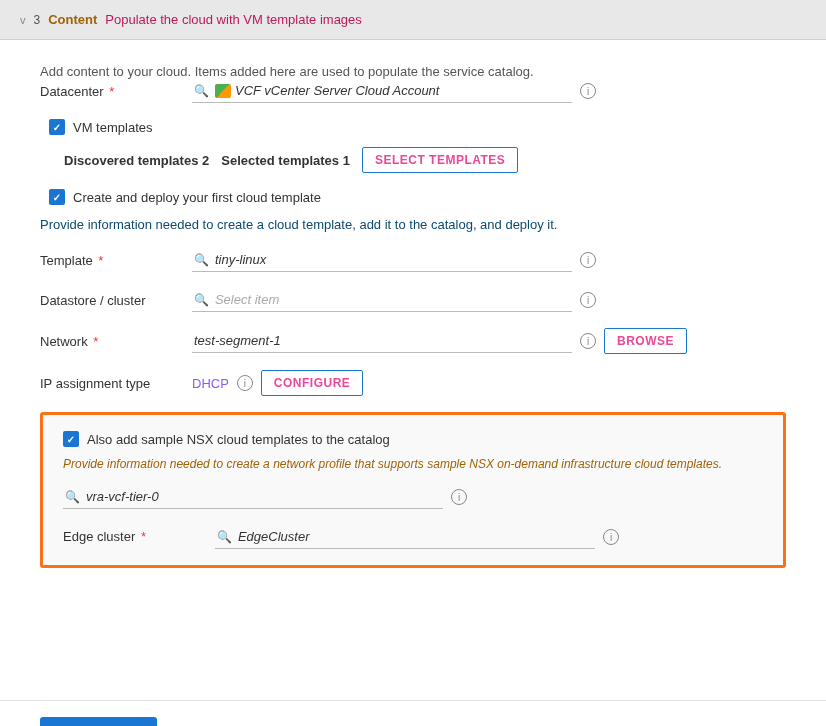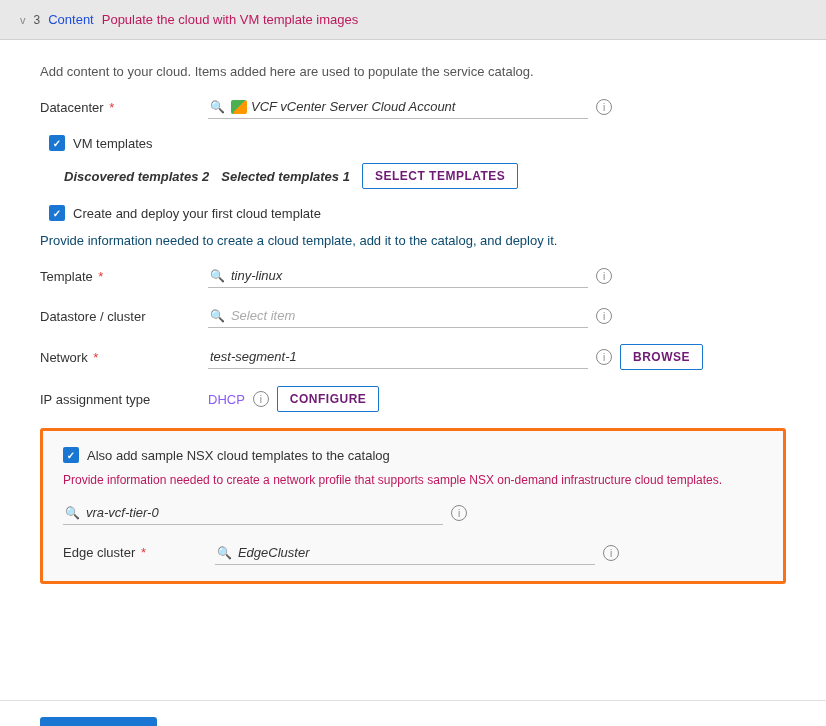--- a/index.html
+++ b/index.html
@@ -24,45 +24,44 @@
     }
     .top-bar .step-num {
       color: #555;
       font-size: 12px;
     }
     .top-bar .chevron {
       color: #888;
       font-size: 11px;
     }
     .top-bar .step-title {
-      font-weight: 400;
-      color: #1d4ed8;
+      font-weight: 700;
+      color: #a16207;
     }
     .top-bar .step-desc {
       color: #be185d;
     }
 
     .content {
       background: #fff;
       padding: 24px 40px 24px 40px;
       min-height: 660px;
       position: relative;
     }
 
     .section-desc {
       color: #555;
+      font-size: 13px;
+    }
+
+    .form-row {
+      display: flex;
+      align-items: center;
       margin-bottom: 16px;
-      font-size: 13px;
-    }
-
-    .form-row {
-      display: flex;
-      align-items: center;
-      margin-bottom: 16px;
-      gap: 28px;
+      gap: 12px;
     }
 
     .form-label {
       width: 140px;
       font-weight: 500;
       color: #333;
       flex-shrink: 0;
       font-size: 13px;
     }
     .form-label .required {
@@ -162,26 +161,25 @@
       margin-left: 24px;
       margin-bottom: 16px;
     }
     .templates-row .template-info {
       color: #555;
       font-size: 13px;
     }
     .templates-row .template-info span {
       font-weight: 600;
       color: #333;
-      font-style: italic;
     }
 
     .btn-outline {
       border: 1px solid #1976d2;
-      color: #701a75;
+      color: #ec4899;
       background: #fff;
       padding: 5px 12px;
       font-size: 12px;
       font-weight: 600;
       cursor: pointer;
       border-radius: 2px;
       letter-spacing: 0.5px;
     }
 
     .btn-primary {
@@ -261,23 +259,24 @@
 
     .nsx-checkbox-row {
       display: flex;
       align-items: center;
       gap: 8px;
       margin-bottom: 8px;
     }
 
     .nsx-desc {
       font-size: 12px;
-      color: #be185d;
+      color: #a16207;
       margin-bottom: 12px;
       line-height: 1.5;
+      font-style: italic;
     }
   </style>
 </head>
 <body>
 
 <div class="top-bar">
   <span class="chevron">v</span>
   <span class="step-num">3</span>
   <span class="step-title">Content</span>
   <span class="step-desc">Populate the cloud with VM template images</span>

